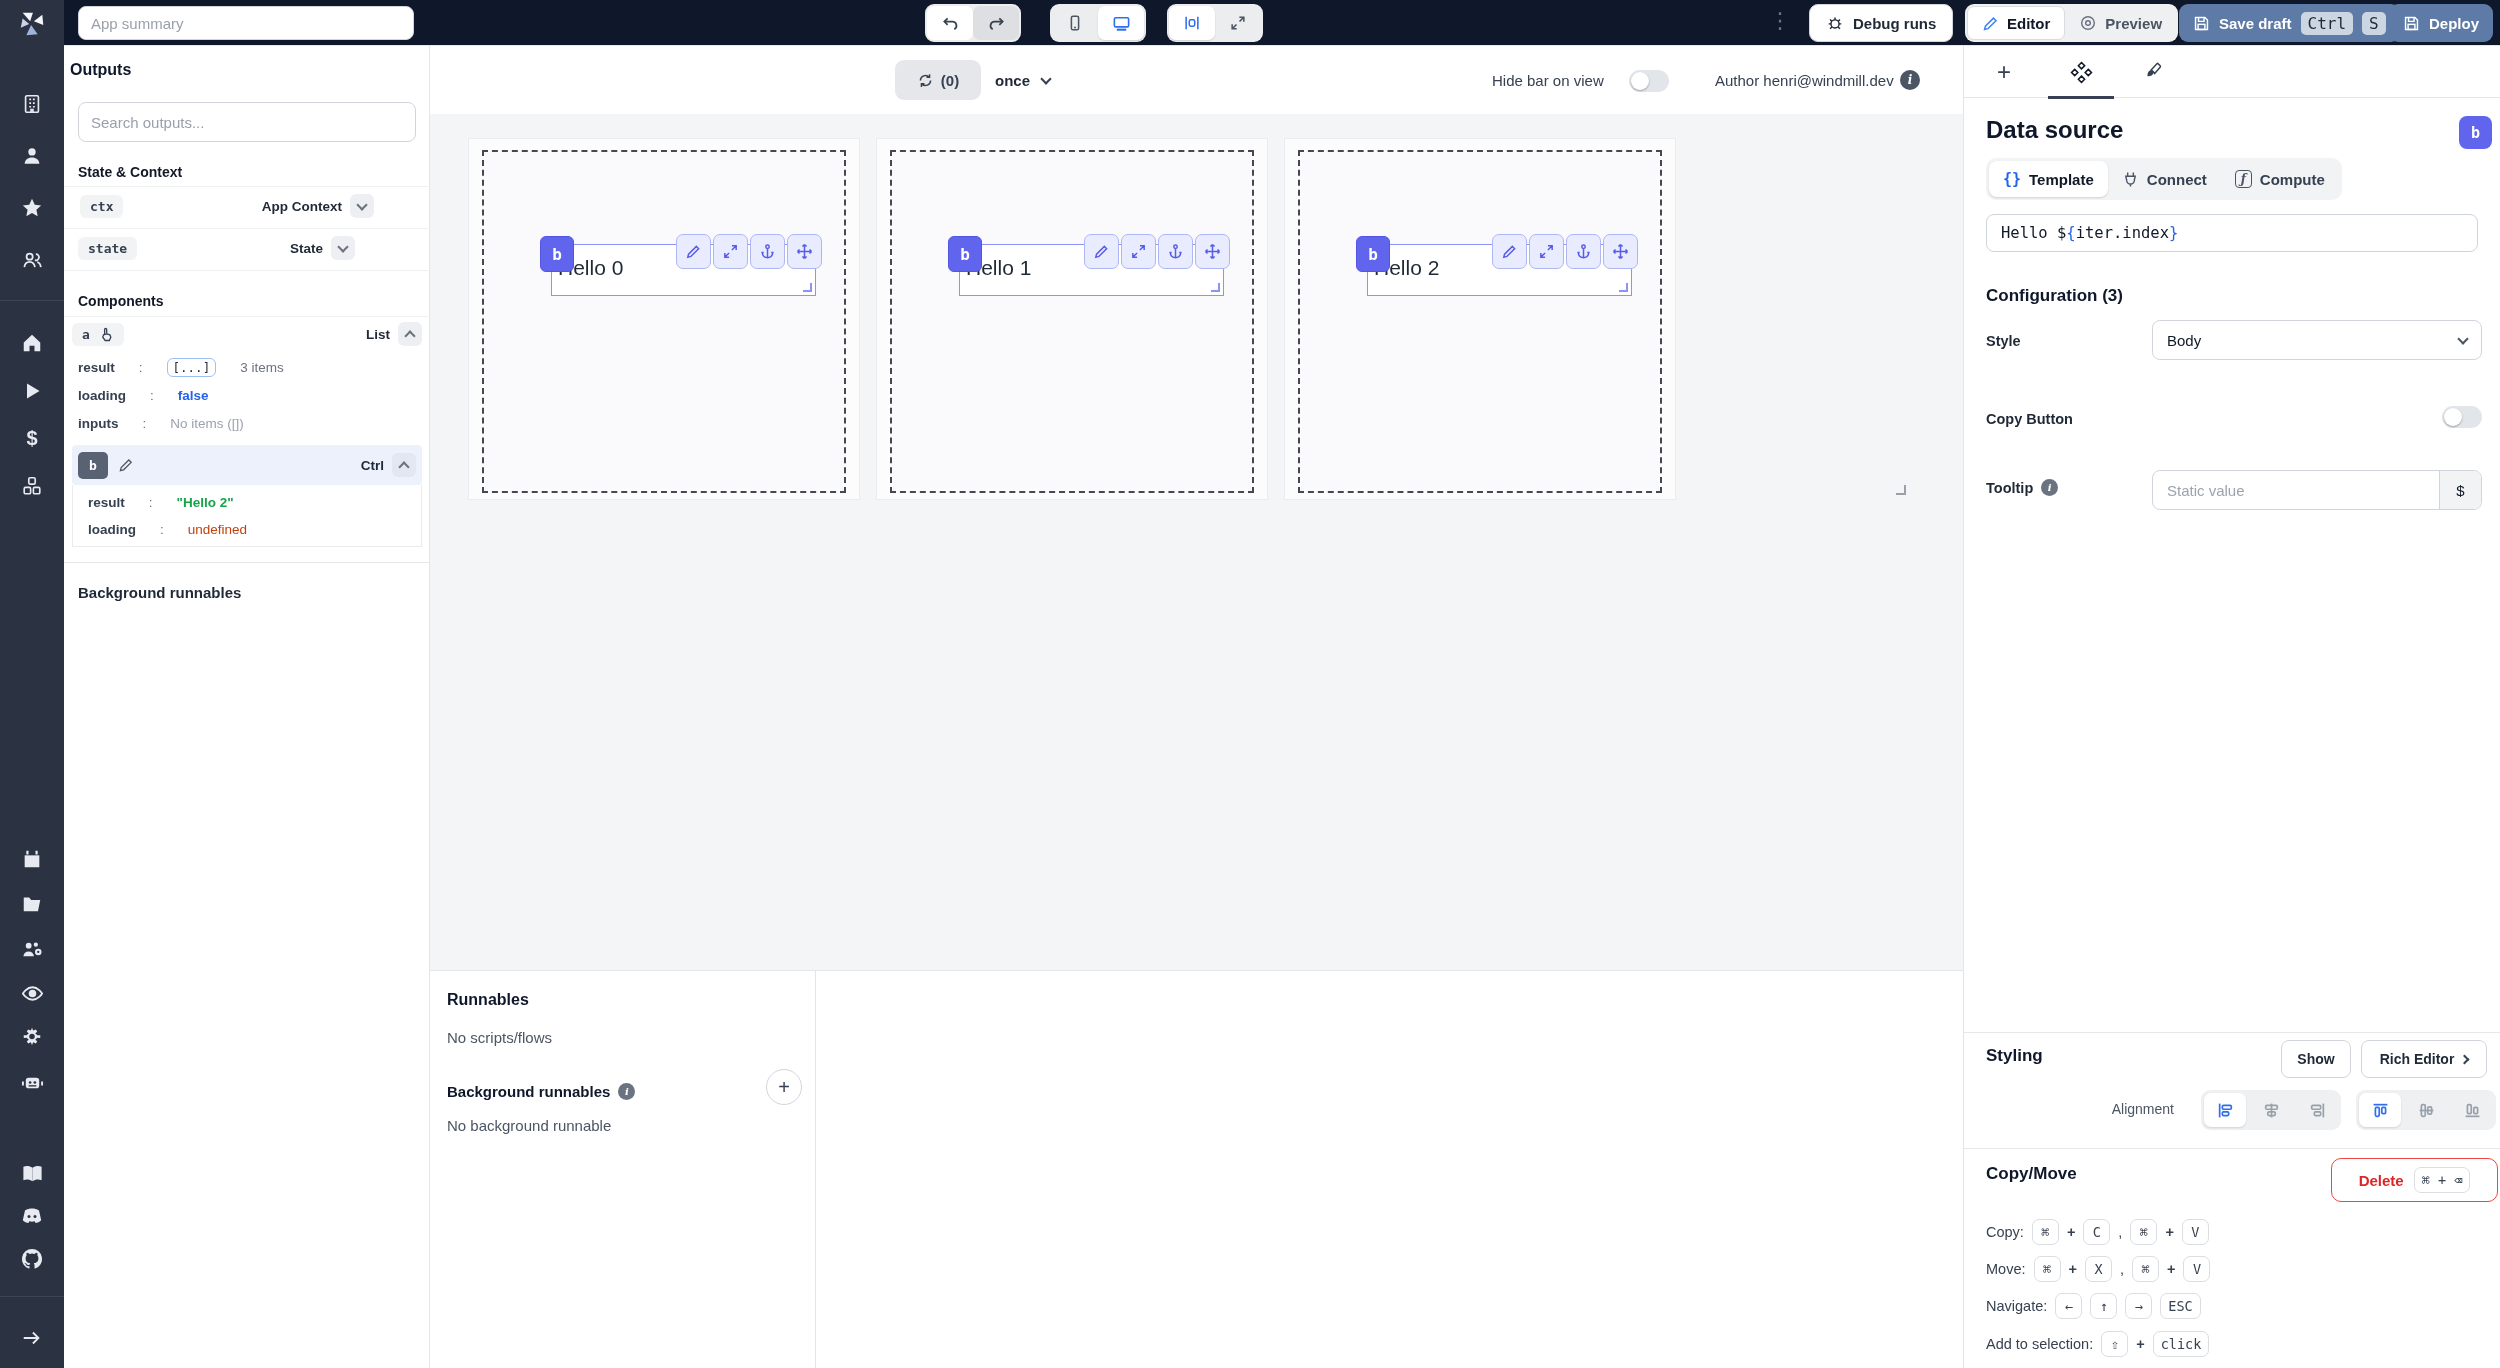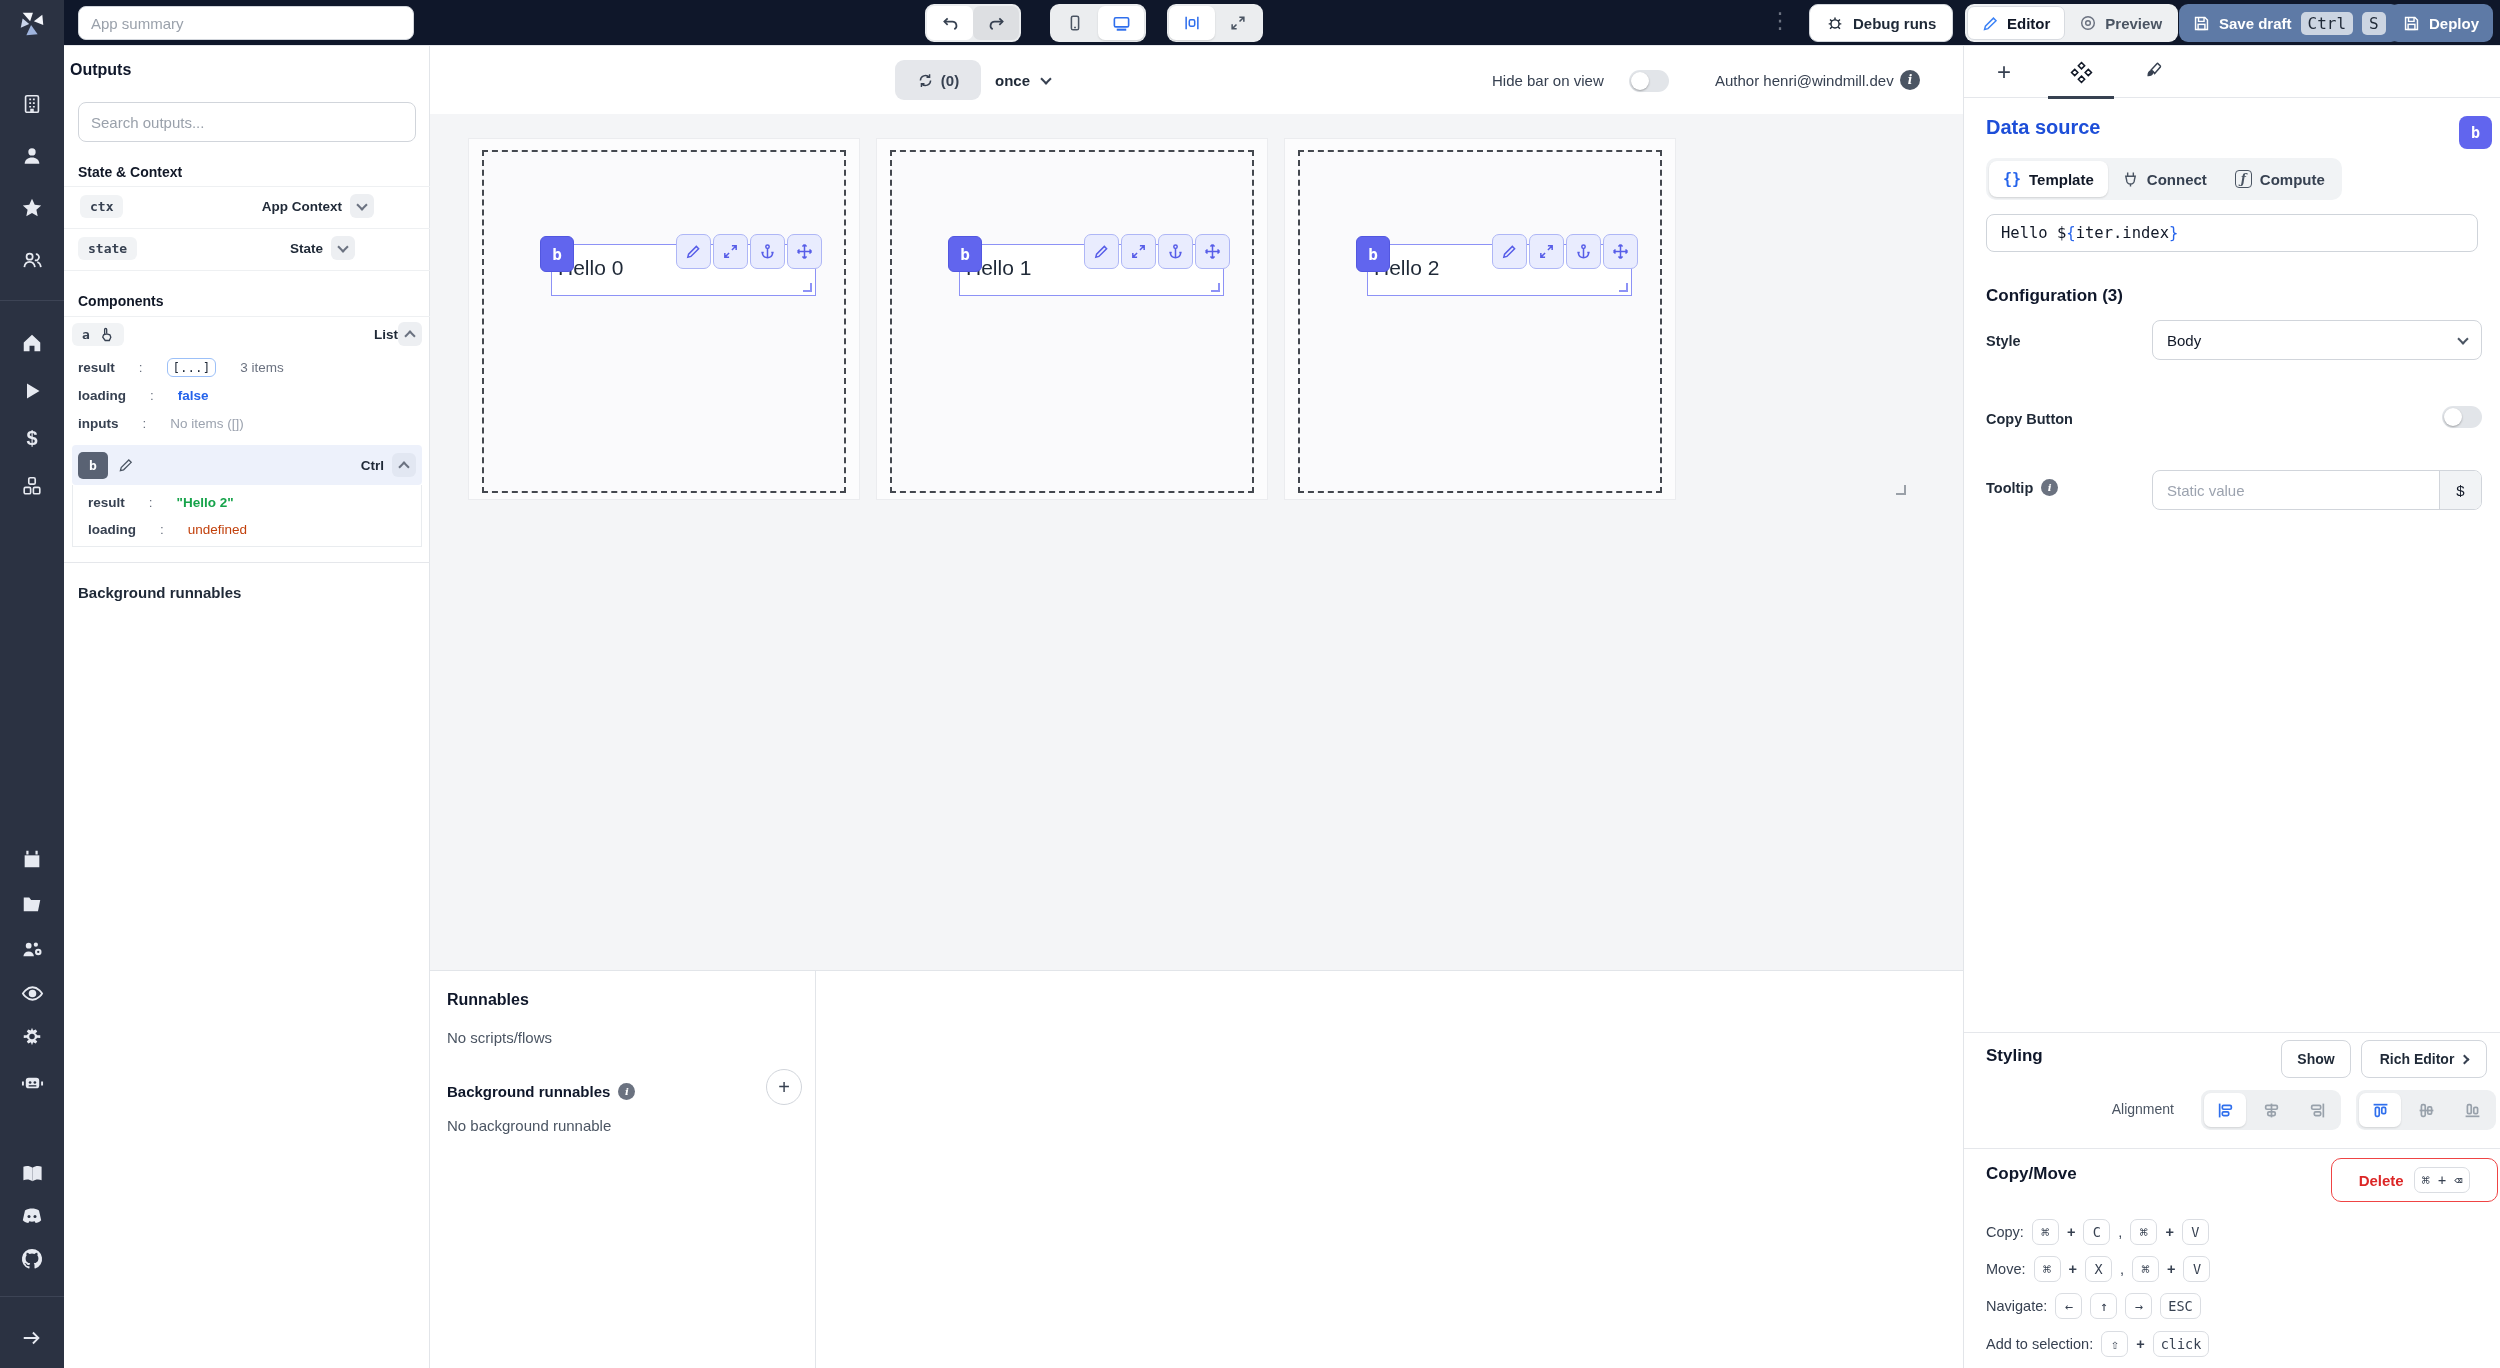--- a/index.html
+++ b/index.html
@@ -108,21 +108,21 @@
              border:1px solid #d1d5db; display:flex; align-items:center; justify-content:center;
              font-size:20px; color:#374151; background:#fff; cursor:pointer; }
 
   
   #rightpanel { left:1963px; top:46px; width:537px; height:1322px; background:#fff;
                 border-left:1px solid #e2e5e9; }
   .rp-tabs { position:absolute; left:0; top:0; width:537px; height:52px; border-bottom:1px solid #e5e7eb; }
   .rp-tab { position:absolute; top:0; height:52px; display:flex; align-items:center;
             justify-content:center; width:64px; color:#374151; cursor:pointer; }
   .rp-underline { position:absolute; left:84px; top:50px; width:66px; height:3px; background:#374151; }
-  .sec-title { font-size:20px; font-weight:bold; color:#1d4ed8;text-align:center; }
+  .sec-title { font-size:24px; font-weight:bold; color:#0f172a;text-align:center; }
   .pbadge { position:absolute; left:495px; top:70px; width:33px; height:33px; background:#6165ee;
             border-radius:8px; color:#fff; display:flex; align-items:center; justify-content:center;
             font-family:"DejaVu Sans Mono",monospace; font-size:15px; font-weight:bold; }
   .dstabs { position:absolute; left:22px; top:112px; height:42px; background:#f1f3f5; border-radius:10px;
             display:inline-flex; align-items:center; padding:3px; }
   .dstab { height:36px; border-radius:8px; display:flex; align-items:center; gap:8px; padding:0 14px;
            font-size:15px; font-weight:bold; color:#374151; cursor:pointer; }
   .dstab.on { background:#fff; box-shadow:0 1px 2px rgba(0,0,0,.14); color:#111827; }
   .braces { color:#2563eb; font-family:"DejaVu Sans Mono",monospace; font-size:15px; font-weight:bold; }
   .fnbox { width:17px; height:18px; border:1.5px solid #4b5563; border-radius:4px; font-size:12px;
@@ -429,21 +429,21 @@
   <div class="abs flex" style="left:8px; top:276px; width:350px; justify-content:space-between">
     <span class="tagbadge flex" style="gap:9px">
       <span>a</span>
       <span>
         <svg width="15" height="15" viewBox="0 0 16 16" fill="none" stroke="#374151" stroke-width="1.4">
           <path d="M6 8V2.6a1.1 1.1 0 012.2 0V7"></path>
           <path d="M8.2 7.4l3.4 1 1 2.6-1.6 3.4H6.6L4 10.8l.9-2.5z"></path>
         </svg>
       </span>
     </span>
-    <span class="flex" style="">
+    <span class="flex" style="gap:8px">
       <span style="font-size:13.5px; font-weight:bold">List</span>
       <span class="chevbtn">
         <span class="chev up"></span>
         </span>
     </span>
   </div>
 
   <div class="kvrow" style="top:312px">
     <span class="kvkey">result</span>
     <span class="kvcolon">:</span>

